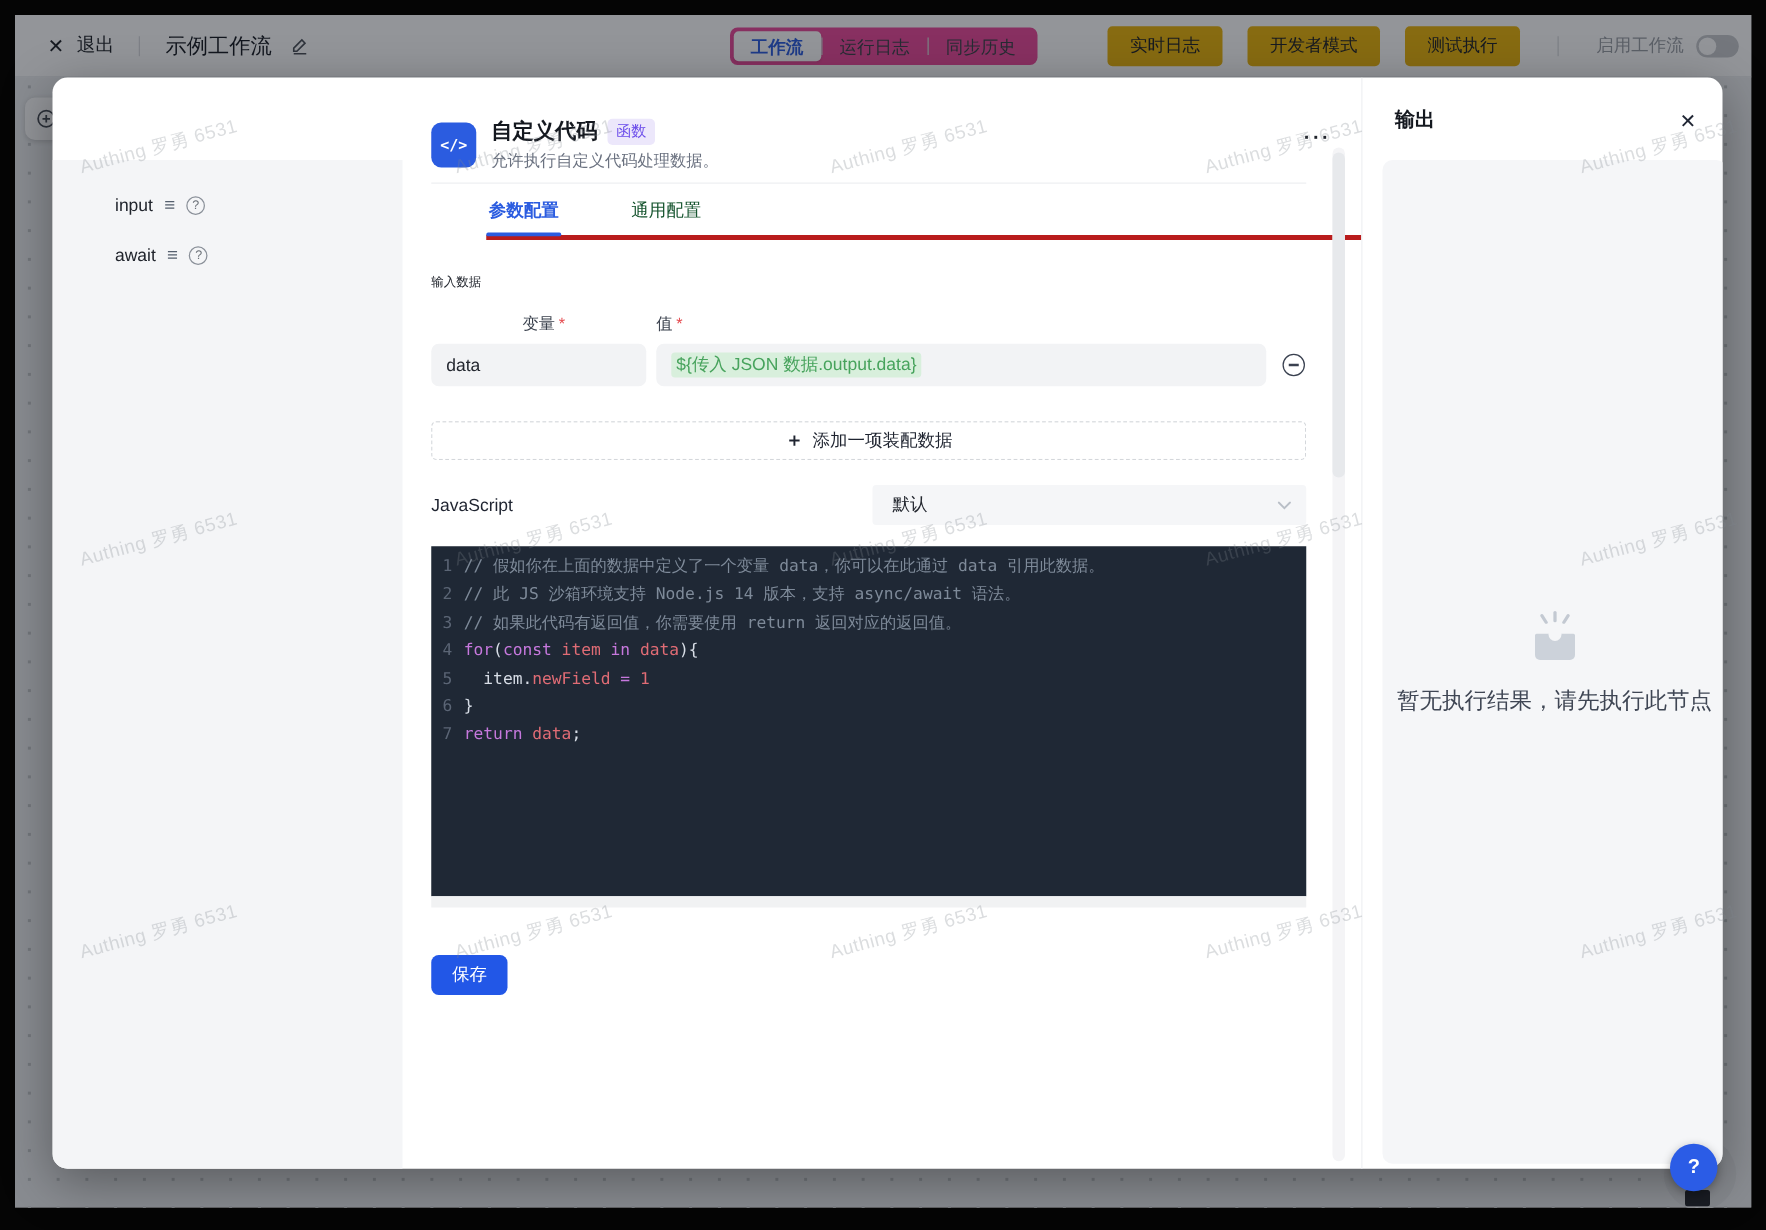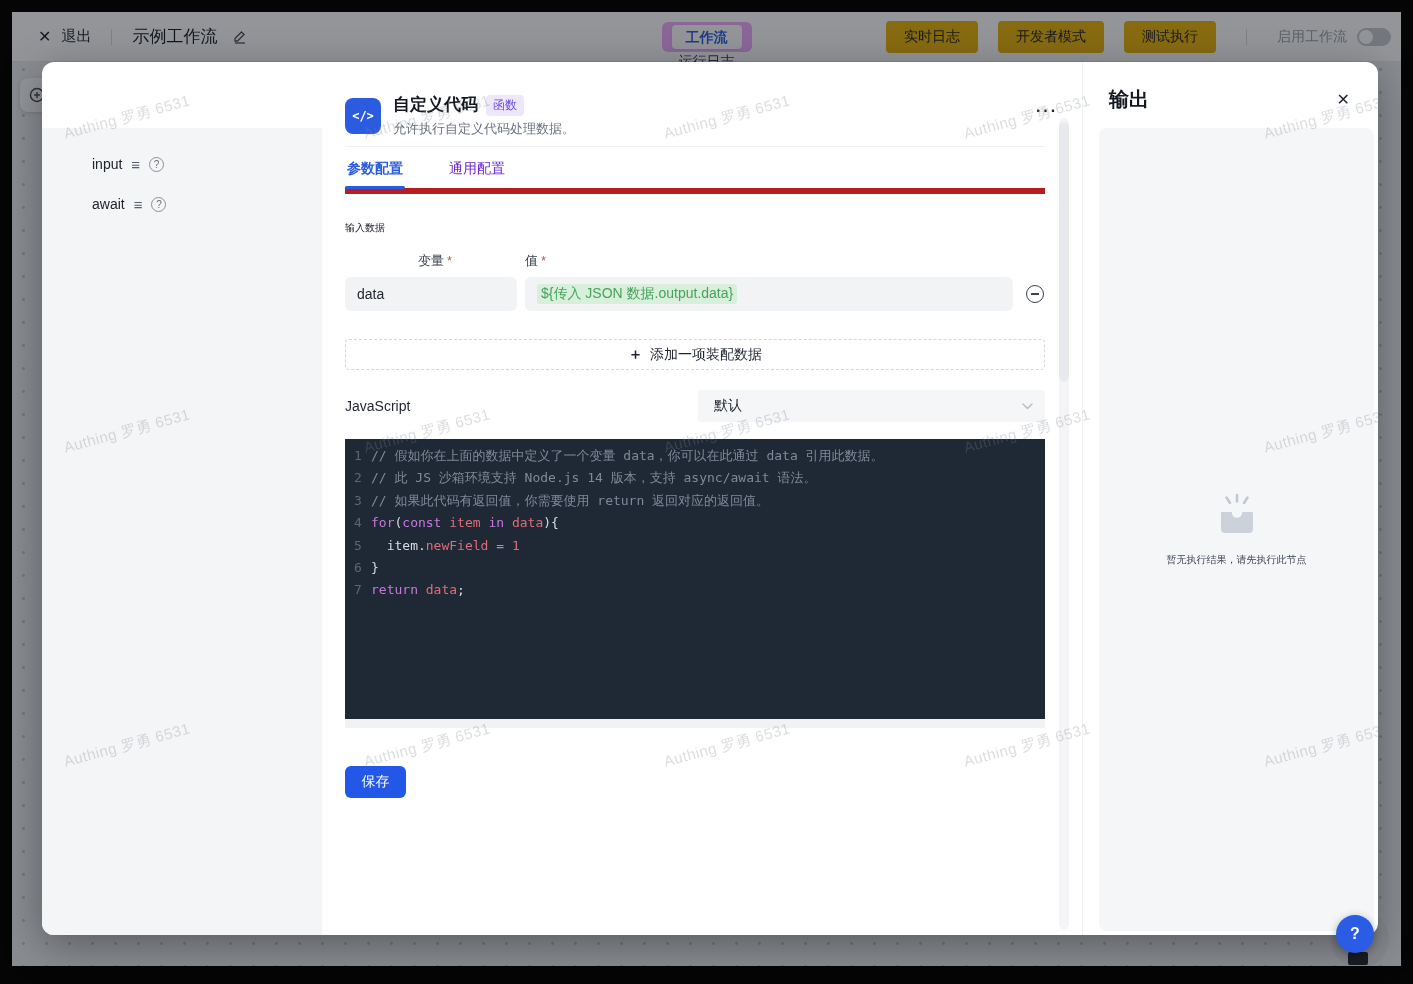--- a/index.html
+++ b/index.html
@@ -13,21 +13,21 @@
          background-size:23px 23px; overflow:hidden; }
   .topbar { position:absolute; left:0; top:0; right:0; height:50px; background:#ffffff;
             display:flex; align-items:center; border-bottom:1px solid #e8eaec; }
   .tb-left { display:flex; align-items:center; margin-left:26px; gap:10px; }
   .x-glyph { font-size:16px; font-weight:bold; color:#1c2026; cursor:pointer; }
   .tb-exit { font-size:15px; color:#1c2026; }
   .tb-sep { width:1px; height:16px; background:#d9dbde; margin:0 10px; }
   .tb-title { font-size:17px; font-weight:normal; color:#14181f; }
   .pencil { margin-left:6px; display:inline-flex; }
   .tb-center { position:absolute; left:50%; top:10px; transform:translateX(-50%);
-               display:flex; align-items:center; background:#f0abfc; border-radius:6px; padding:3px; height:30px;flex-direction:column; }
+               display:flex; align-items:center; background:#ec4899; border-radius:6px; padding:3px; height:30px; }
   .seg { font-size:14px; color:#3a3f47; padding:0 14px; height:24px; line-height:24px; border-radius:4px; cursor:pointer; white-space:nowrap; }
   .seg.active { background:#ffffff; color:#2b5ce0; font-weight:bold; box-shadow:0 1px 2px rgba(0,0,0,.08); }
   .seg-sep { width:1px; height:14px; background:#d4d6d9; }
   .tb-right { display:flex; align-items:center; margin-left:auto; margin-right:10px; gap:20px; }
   .tb-btn { background:#eab308; border:none; border-radius:4px; height:32px; padding:0 18px;
             font-size:14px; color:#1c1f24; font-family:inherit; cursor:pointer; white-space:nowrap; }
   .tb-enable { display:flex; align-items:center; gap:10px; }
   .tb-enable-label { font-size:14px; color:#9a9ea5; white-space:nowrap; }
   .toggle { width:34px; height:18px; border-radius:9px; background:#c6c9cd; position:relative; cursor:pointer; }
   .toggle .knob { position:absolute; left:2px; top:2px; width:14px; height:14px; border-radius:50%; background:#ffffff; }
@@ -64,22 +64,22 @@
   .node-icon { width:36px; height:36px; border-radius:8px; background:#2b5ce0; color:#fff; margin-top:5px;
                display:flex; align-items:center; justify-content:center; font-size:12px; font-weight:bold;
                font-family:"DejaVu Sans Mono",monospace; flex:none; }
   .title-row { display:flex; align-items:center; gap:8px; }
   .node-title { font-size:17px; font-weight:bold; color:#14181f; line-height:24px; }
   .node-badge { font-size:12px; color:#6a4bea; background:#ece7fb; border-radius:4px; padding:2px 7px; }
   .node-sub { margin-top:3px; font-size:13px; color:#6b7280; }
   .more-btn { position:absolute; right:24px; top:44px; font-size:16px; font-weight:bold; color:#20242c;
               letter-spacing:2px; cursor:pointer; line-height:10px; }
   .head-divider { width:700px; margin-top:8px; border-bottom:1px solid #eef0f2; }
-  .tabs { width:700px; display:flex; gap:42px; border-bottom:6px solid #b91c1c; }
-  .tab { font-size:14px; color:#6d28d9; padding:13px 2px 10px; cursor:pointer; position:relative; }
+  .tabs { width:700px; display:flex; gap:54px; border-bottom:4px solid #b91c1c;margin-left:44px; }
+  .tab { font-size:14px; color:#14532d; padding:13px 2px 10px; cursor:pointer; position:relative; }
   .tab.active { color:#2b5ce0; font-weight:bold; }
   .tab.active::after { content:""; position:absolute; left:0; right:0; bottom:-1px; height:3px; background:#2b5ce0; border-radius:2px; }
   .section-title { margin-top:27px; font-size:10px; color:#20242c; }
   .labels-row { margin-top:17px; display:flex; width:700px;text-align:center; }
   .field-label { font-size:13px; color:#3a414d; }
   .lbl-var { width:180px; }
   .req { color:#e5484d; margin-left:3px; }
   .inputs-row { margin-top:7px; display:flex; align-items:center; width:714px; }
   .text-input { height:34px; background:#f2f3f5; border-radius:6px; display:flex; align-items:center;
                 padding:0 12px; font-size:14px; color:#23272f; cursor:text; }
@@ -108,25 +108,25 @@
   .tok-p { color:#d7dde6; }
   .hscroll { width:700px; height:9px; background:#f1f2f3; }
   .save-btn { margin-top:38px; width:61px; height:32px; background:#2257e7; color:#ffffff; border:none;
               border-radius:6px; font-size:14px; font-family:inherit; cursor:pointer; }
   .vscroll { position:absolute; right:13px; top:56px; bottom:6px; width:10px; background:#f4f4f6; border-radius:5px; }
   .vthumb { position:absolute; left:0; top:4px; width:10px; height:260px; background:#e7e9ec; border-radius:5px; }
 
   
   .col-right { width:296px; flex:none; border-left:1px solid #f0f1f3; position:relative; }
   .out-head { display:flex; align-items:center; justify-content:space-between; padding:24px 28px 0 26px; }
-  .out-title { font-size:20px; font-weight:bold; color:#14181f; }
+  .out-title { font-size:16px; font-weight:bold; color:#14181f; }
   .out-close { font-size:16px; font-weight:bold; color:#202634; cursor:pointer; }
   .out-body { position:absolute; left:16px; right:4px; top:66px; bottom:4px; background:#f5f6f8; border-radius:8px;
               display:flex; flex-direction:column; align-items:center; justify-content:center; }
-  .empty-text { margin-top:16px; font-size:10px; color:#3f4654; }
+  .empty-text { margin-top:16px; font-size:18px; color:#3f4654; }
 
   
   .wm-layer { position:absolute; inset:0; z-index:30; pointer-events:none; overflow:hidden; }
   .wm { position:absolute; font-size:15px; color:rgba(127,132,140,0.28); transform:rotate(-15deg);
         white-space:nowrap; letter-spacing:.5px; }
 
   
   .help-fab { position:absolute; left:1336px; top:915px; width:38px; height:38px; border-radius:50%;
               background:#2b5ce6; color:#ffffff; font-size:16px; font-weight:bold; z-index:40;
               display:flex; align-items:center; justify-content:center; cursor:pointer;

